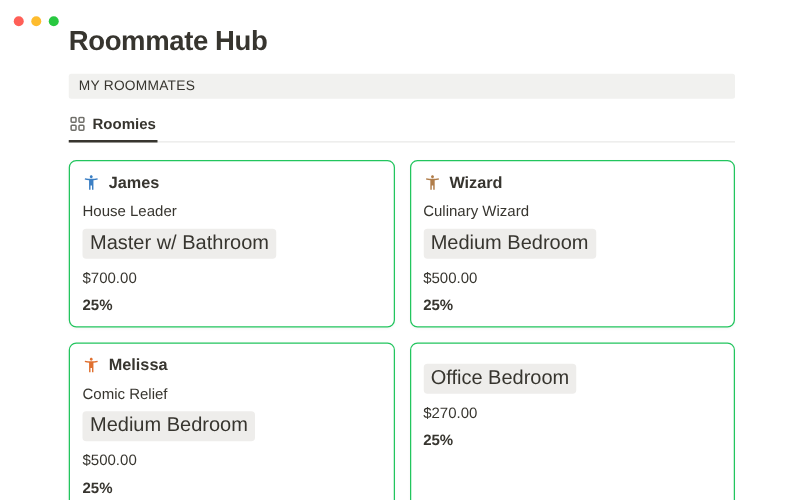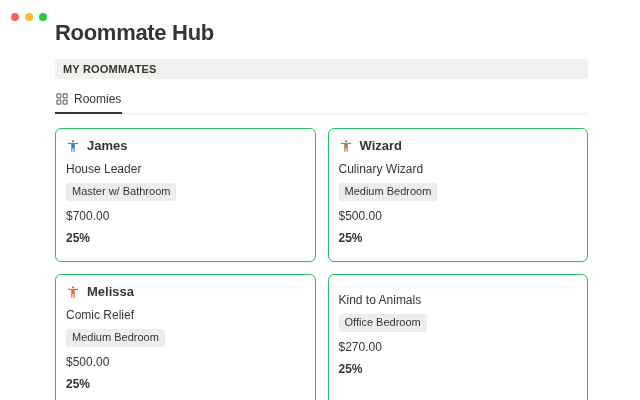--- a/index.html
+++ b/index.html
@@ -19,32 +19,32 @@
 
   .content { padding:0 52px 0 55px; }
 
   .page-title {
     margin-top:20px; font-size:22px; font-weight:700;
     letter-spacing:-0.3px; line-height:1.2;
   }
 
   .callout {
     margin-top:13px; background:#f1f1ef; padding:4px 8px;
-    font-size:11px; font-weight:700; letter-spacing:0.2px;
+    font-size:11px; font-weight:400; letter-spacing:0.2px;
     color:#37352f; border-radius:2px;
   }
 
   .tabbar {
     margin-top:8px; border-bottom:1px solid #e9e9e7;
     display:flex; align-items:flex-end;
   }
   .tab {
     display:flex; align-items:center; gap:6px;
     padding:5px 1px 6px; margin-bottom:-1px;
-    font-size:12px; font-weight:400; color:#37352f;
+    font-size:12px; font-weight:700; color:#37352f;
     border-bottom:2px solid #37352f; cursor:pointer;
   }
   .tab .grid-icon { display:inline-flex; }
 
   .cards {
     margin-top:14px;
     display:grid; grid-template-columns:1fr 1fr; gap:12px;
   }
   .card {
     background:#fff; border:1px solid #22c55e; border-radius:6px;
@@ -53,21 +53,21 @@
     cursor:pointer;
   }
   .card-head { display:flex; align-items:center; gap:7px; }
   .card-name { font-size:13px; font-weight:700; }
   .person-icon { display:inline-flex; flex:none; }
 
   .card-role { margin-top:9px; font-size:12px; }
   .room-tag {
     display:inline-block; margin-top:7px;
     background:#eeedeb; border-radius:3px;
-    padding:2px 6px; font-size:11px; line-height:1.2;
+    padding:2px 6px; font-size:16px; line-height:1.2;
     white-space:nowrap;
   }
   .card-rent { margin-top:8px; font-size:12px; }
   .card-share { margin-top:8px; font-size:12px;font-weight:bold; }
 </style>
 </head>
 <body>
 
 <div class="traffic">
   <span class="dot dot-red"></span>
@@ -139,20 +139,19 @@
       <span class="card-name">Melissa</span>
     </div>
     <div class="card-role">Comic Relief</div>
     <span class="room-tag">Medium Bedroom</span>
     <div class="card-rent">$500.00</div>
     <div class="card-share">25%</div>
     
   </div>
 
   <div class="card">
-    <div class="card-role">Kind to Animals</div>
     <span class="room-tag">Office Bedroom</span>
     <div class="card-rent">$270.00</div>
     <div class="card-share">25%</div>
     
   </div>
 </div>
 </div>
 
 </body></html>

